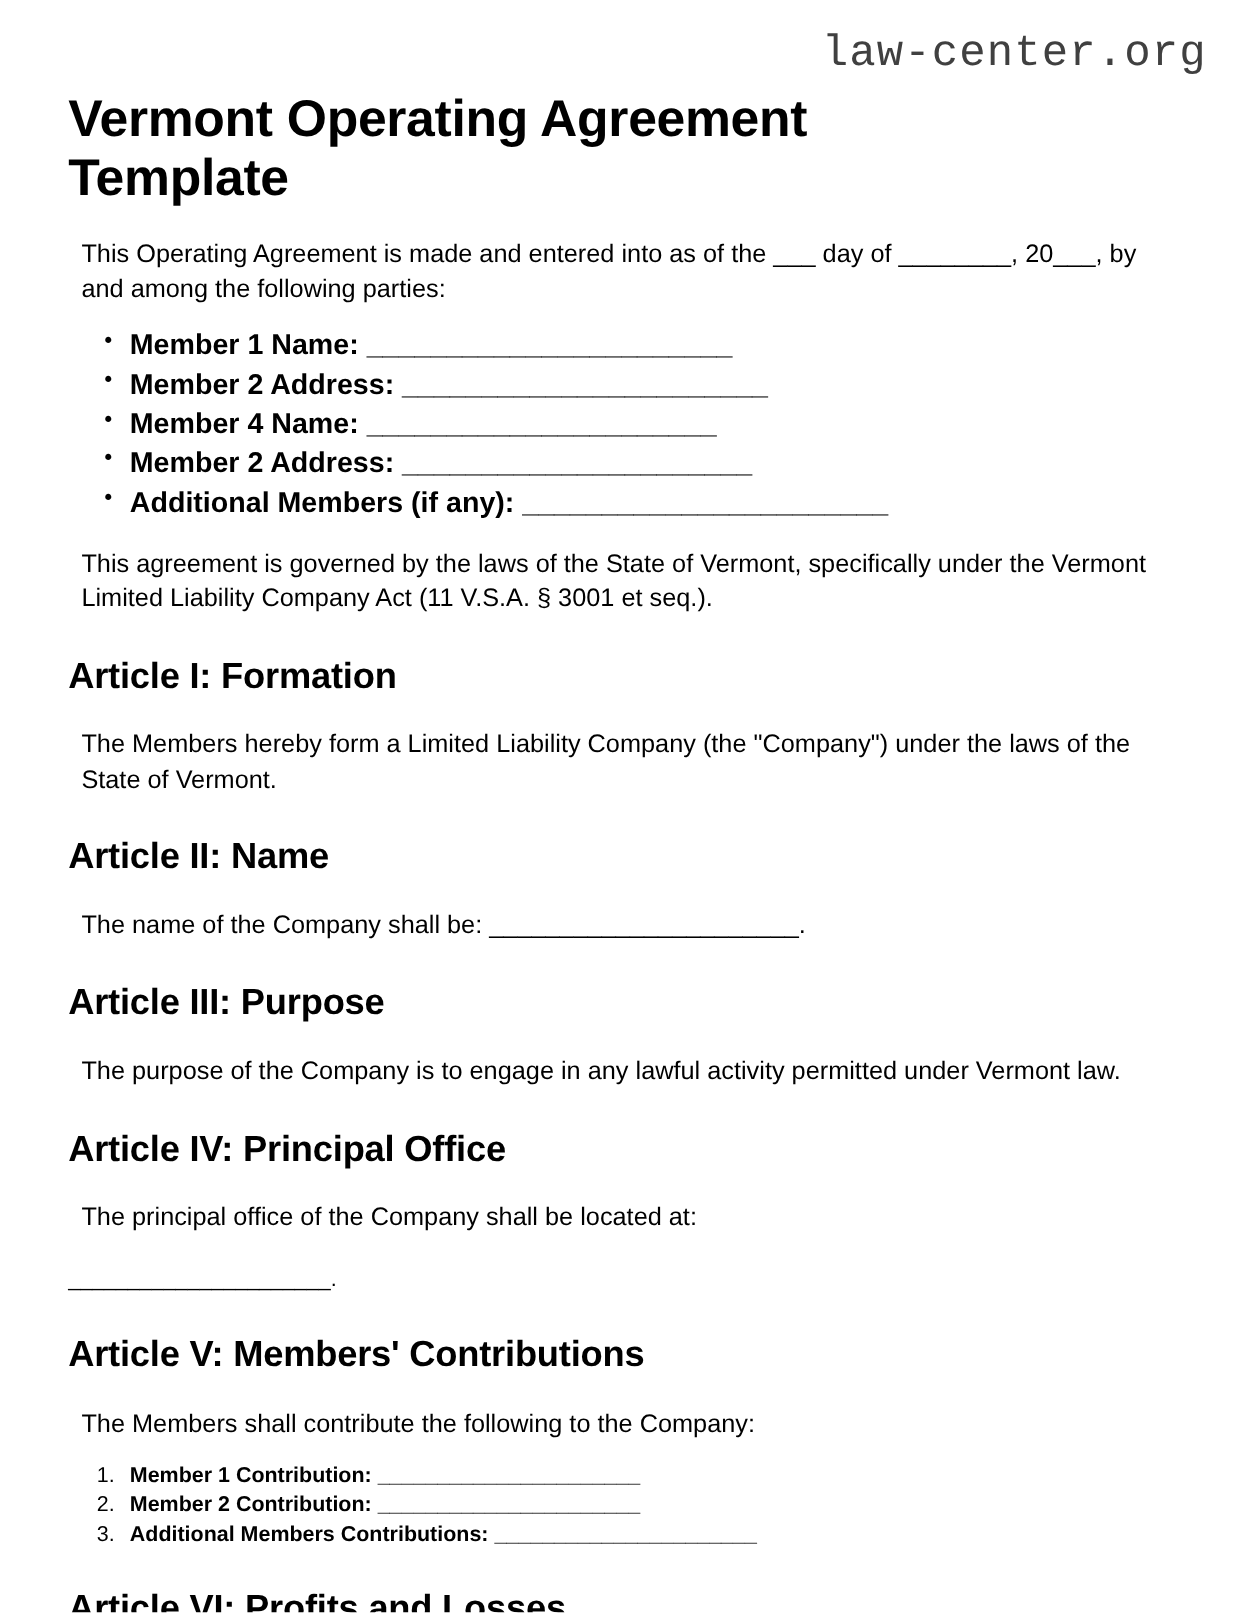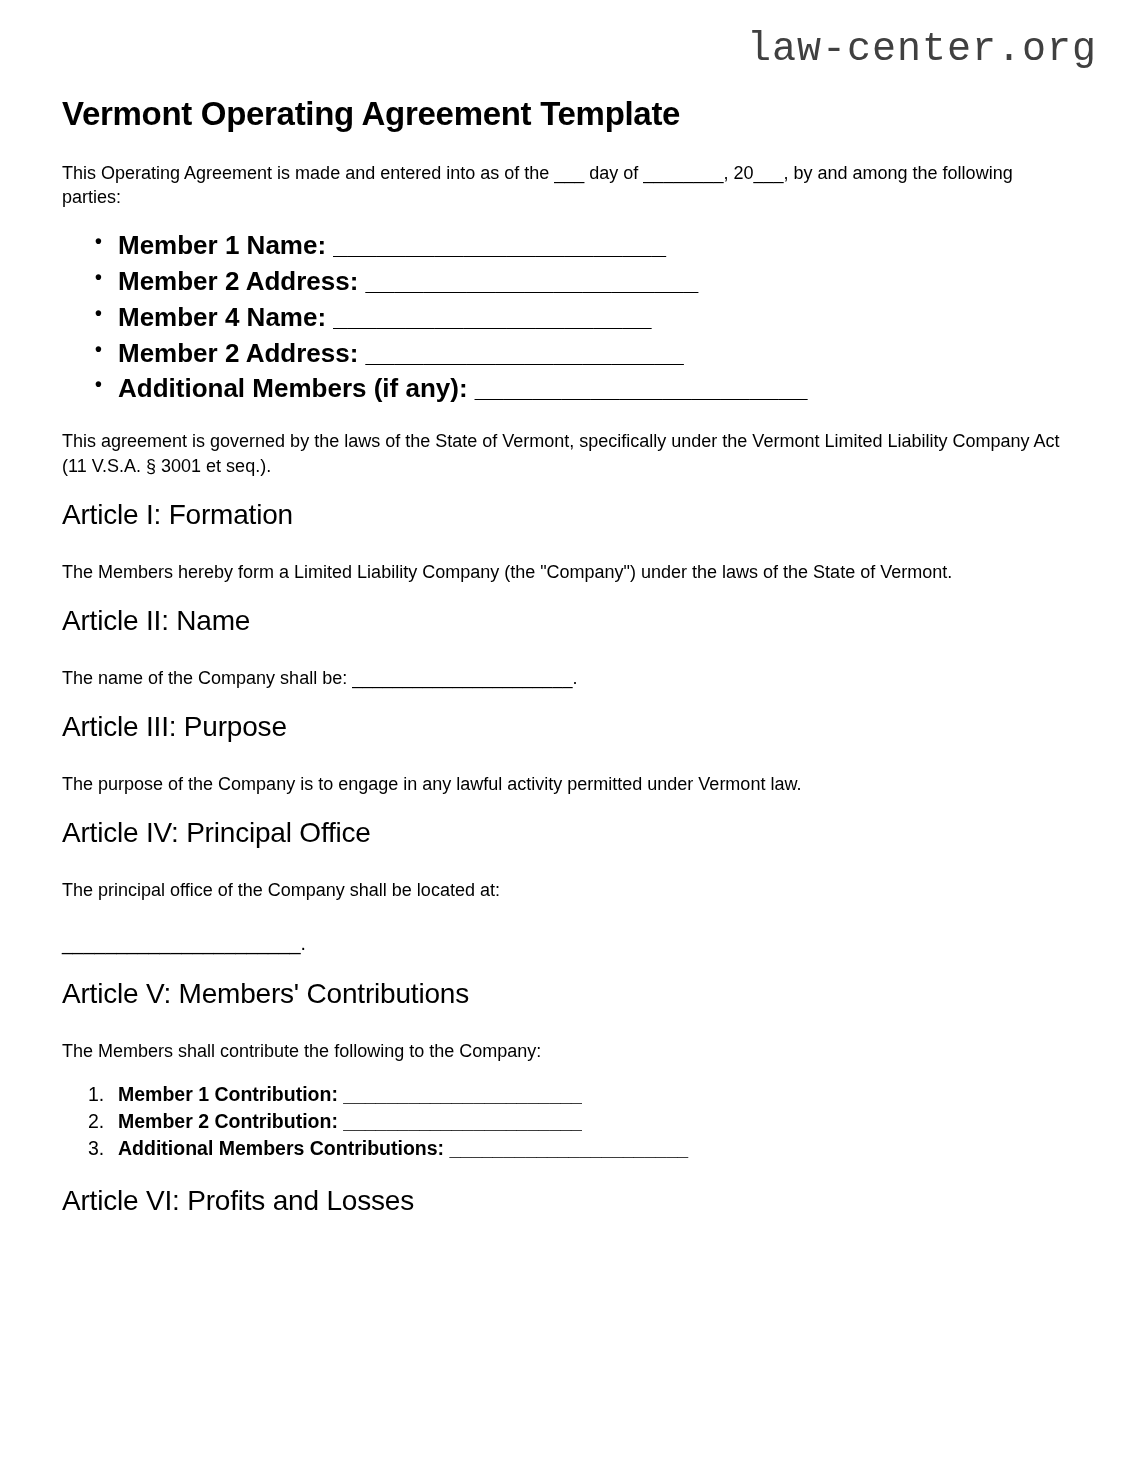--- a/index.html
+++ b/index.html
@@ -32,38 +32,38 @@
     white-space: nowrap;
     line-height: 1;
   }
   .content {
     position: absolute;
     left: 62px;
     top: 78px;
     width: 1010px;
   }
   h1.doc-title {
-    font-size: 33px;
+    font-size: 47px;
     font-weight: bold;
     line-height: 1.12;
-    margin: 18px 0 28px 0;
+    margin: 4px 0 28px 0;
     letter-spacing: -0.3px;
     max-width: 800px;
   }
   h2.article-heading {
-    font-size: 28px;
-    font-weight: normal;
+    font-size: 33px;
+    font-weight: bold;
     line-height: 1.2;
-    margin: 20px 0 28px 0;
+    margin: 34px 0 28px 0;
     letter-spacing: -0.2px;
   }
   p.body-text {
-    font-size: 18px;
+    font-size: 23px;
     line-height: 1.36;
-    margin: 0 0 14px 0;
+    margin: 0 0 14px 12px;
     max-width: 1005px;
   }
   p.blank-line {
     font-size: 19.5px;
     line-height: 1.36;
     margin: 28px 0 0 0;
   }
   ul.member-list {
     list-style: none;
     margin: 18px 0 22px 0;

